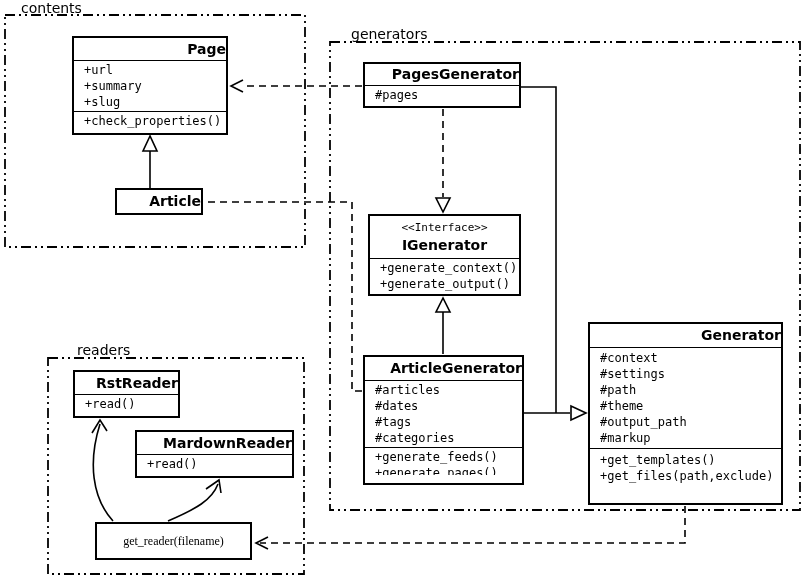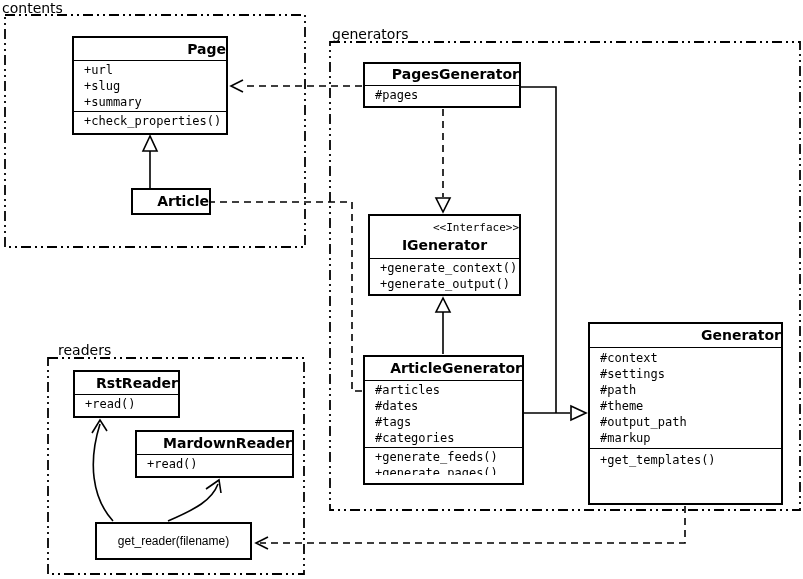--- a/index.html
+++ b/index.html
@@ -9,46 +9,46 @@
     font-family:"DejaVu Sans", sans-serif; color:#000; overflow:hidden;
   }
   .layer { position:absolute; left:0; top:0; }
   svg .pkg   { fill:none; stroke:#000; stroke-width:1.8; stroke-dasharray:10 4 2 4 2 4; }
   svg .solid { fill:none; stroke:#000; stroke-width:1.6; }
   svg .dash  { fill:none; stroke:#000; stroke-width:1.6; stroke-dasharray:7 5; }
   svg .tri   { fill:#fff; stroke:#000; stroke-width:1.6; }
   svg .open  { fill:none; stroke:#000; stroke-width:1.6; }
   .pkg-label {
     position:absolute; font-size:14px; line-height:16px; color:#000;
-    font-family:"DejaVu Sans", sans-serif; white-space:pre;
+    font-family:"DejaVu Sans", sans-serif; white-space:pre;margin-left:19px;
   }
   .cls {
     position:absolute; background:#fff; border:2px solid #000;
   }
   .cls .title {
     font-weight:bold; font-size:14px; text-align:right; white-space:pre;
     font-family:"DejaVu Sans", sans-serif; overflow:hidden;
   }
   .cls .sect {
     border-top:1.5px solid #000;
     font-family:"DejaVu Sans Mono", monospace; font-size:12px;
     padding:1px 3px 0 10px; overflow:hidden;
   }
   .mem { line-height:16px; white-space:pre; }
   .stereo {
     font-family:"DejaVu Sans Mono", monospace; font-size:11px;
-    text-align:right; line-height:15px; padding-top:4px; white-space:pre;
+    text-align:center; line-height:15px; padding-top:4px; white-space:pre;
   }
   .iface-name {
     font-weight:bold; font-size:14px; text-align:center; line-height:20px; white-space:pre;
     font-family:"DejaVu Sans", sans-serif;
   }
   .fnbox {
     position:absolute; background:#fff; border:2px solid #000;
-    font-family:Liberation Sans, sans-serif; font-size:12px; text-align:center;
+    font-family:Liberation Serif, serif; font-size:12px; text-align:center;
   }
 </style>
 </head>
 <body>
 
 <div class="canvas">
 
   <svg class="layer" width="803" height="579" viewBox="0 0 803 579">
     <rect x="5" y="15" width="300" height="232" class="pkg"></rect>
     <rect x="330" y="42" width="470" height="468" class="pkg"></rect>
@@ -101,29 +101,29 @@
   </svg>
 
   <div class="pkg-label" style="left:2px;top:0px">contents</div>
   <div class="pkg-label" style="left:332px;top:26px">generators</div>
   <div class="pkg-label" style="left:58px;top:342px">readers</div>
 
   <div class="cls" style="left:72px;top:36px;width:156px;height:99px">
     <div class="title" style="height:22px;line-height:22px">Page</div>
     <div class="sect" style="height:51px">
       <div class="mem">+url</div>
+      <div class="mem">+summary</div>
       <div class="mem">+slug</div>
-      <div class="mem">+summary</div>
     </div>
     <div class="sect" style="height:22px">
       <div class="mem">+check_properties()</div>
     </div>
   </div>
 
-  <div class="cls" style="left:131px;top:188px;width:80px;height:27px">
+  <div class="cls" style="left:115px;top:188px;width:88px;height:27px">
     <div class="title" style="height:23px;line-height:23px">Article</div>
   </div>
 
   <div class="cls" style="left:363px;top:62px;width:158px;height:46px">
     <div class="title" style="height:21px;line-height:21px">PagesGenerator</div>
     <div class="sect" style="height:21px">
       <div class="mem">#pages</div>
     </div>
   </div>
 
@@ -157,20 +157,21 @@
     <div class="sect" style="height:101px;padding-top:2px">
       <div class="mem">#context</div>
       <div class="mem">#settings</div>
       <div class="mem">#path</div>
       <div class="mem">#theme</div>
       <div class="mem">#output_path</div>
       <div class="mem">#markup</div>
     </div>
     <div class="sect" style="height:55px;padding-top:3px">
       <div class="mem">+get_templates()</div>
+      <div class="mem">+get_files(path,exclude)</div>
     </div>
   </div>
 
   <div class="cls" style="left:73px;top:370px;width:107px;height:48px">
     <div class="title" style="height:22px;line-height:22px">RstReader</div>
     <div class="sect" style="height:22px">
       <div class="mem">+read()</div>
     </div>
   </div>
 

